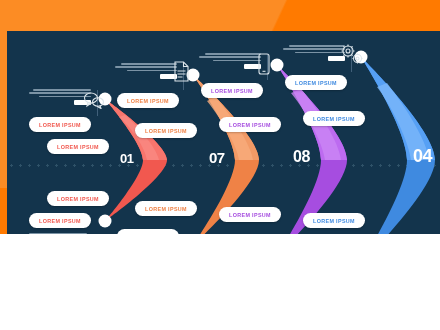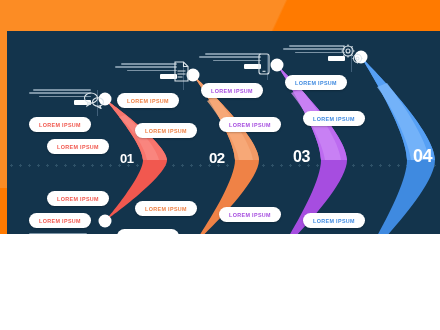--- a/index.html
+++ b/index.html
@@ -93,32 +93,32 @@
     </div>
 
     <div class="ribbon" style="left:128px;">
       <svg width="150" height="258" viewBox="0 0 150 258">
         <path d="M58 44 C 58 44, 124 104, 124 129 C 124 154, 58 214, 58 214 L58 214 C58 214, 100 154, 100 129 C100 104, 58 44, 58 44 Z" fill="#ef8246"></path>
         <path d="M58 44 C 58 44, 124 104, 124 129 L100 129 C100 104, 58 44, 58 44 Z" fill="#f29a66"></path>
         <path d="M80 66 C 98 86, 116 114, 118 129 L104 129 C102 115, 88 90, 72 70 Z" fill="#f7ab7c" opacity="0.8"></path>
         <circle cx="58" cy="44" r="6.5" fill="#ffffff"></circle>
         <circle cx="58" cy="214" r="6.5" fill="#ffffff"></circle>
       </svg>
-      <div class="rnum" style="left:74px;top:118px;font-size:15px;">02</div>
+      <div class="rnum" style="left:74px;top:118px;font-size:15px;">07</div>
     </div>
 
     <div class="ribbon" style="left:212px;">
       <svg width="150" height="258" viewBox="0 0 150 258">
         <path d="M58 34 C 58 34, 128 100, 128 129 C 128 158, 58 224, 58 224 L58 224 C58 224, 102 158, 102 129 C102 100, 58 34, 58 34 Z" fill="#a64de0"></path>
         <path d="M58 34 C 58 34, 128 100, 128 129 L102 129 C102 100, 58 34, 58 34 Z" fill="#bd6bf0"></path>
         <path d="M82 58 C 102 82, 120 112, 122 129 L106 129 C104 114, 90 84, 72 62 Z" fill="#cb86f5" opacity="0.8"></path>
         <circle cx="58" cy="34" r="6.5" fill="#ffffff"></circle>
         <circle cx="58" cy="224" r="6.5" fill="#ffffff"></circle>
       </svg>
-      <div class="rnum" style="left:74px;top:117px;font-size:16px;">03</div>
+      <div class="rnum" style="left:74px;top:117px;font-size:16px;">08</div>
     </div>
 
     <div class="ribbon" style="left:296px;">
       <svg width="150" height="258" viewBox="0 0 150 258">
         <path d="M58 26 C 58 26, 132 98, 132 129 C 132 160, 58 232, 58 232 L58 232 C58 232, 104 160, 104 129 C104 98, 58 26, 58 26 Z" fill="#3f8ae0"></path>
         <path d="M58 26 C 58 26, 132 98, 132 129 L104 129 C104 98, 58 26, 58 26 Z" fill="#56a0f5"></path>
         <path d="M84 52 C 104 78, 124 110, 126 129 L108 129 C106 113, 92 80, 74 56 Z" fill="#7ab7fa" opacity="0.8"></path>
         <circle cx="58" cy="26" r="6.5" fill="#ffffff"></circle>
         <circle cx="58" cy="232" r="6.5" fill="#ffffff"></circle>
       </svg>

